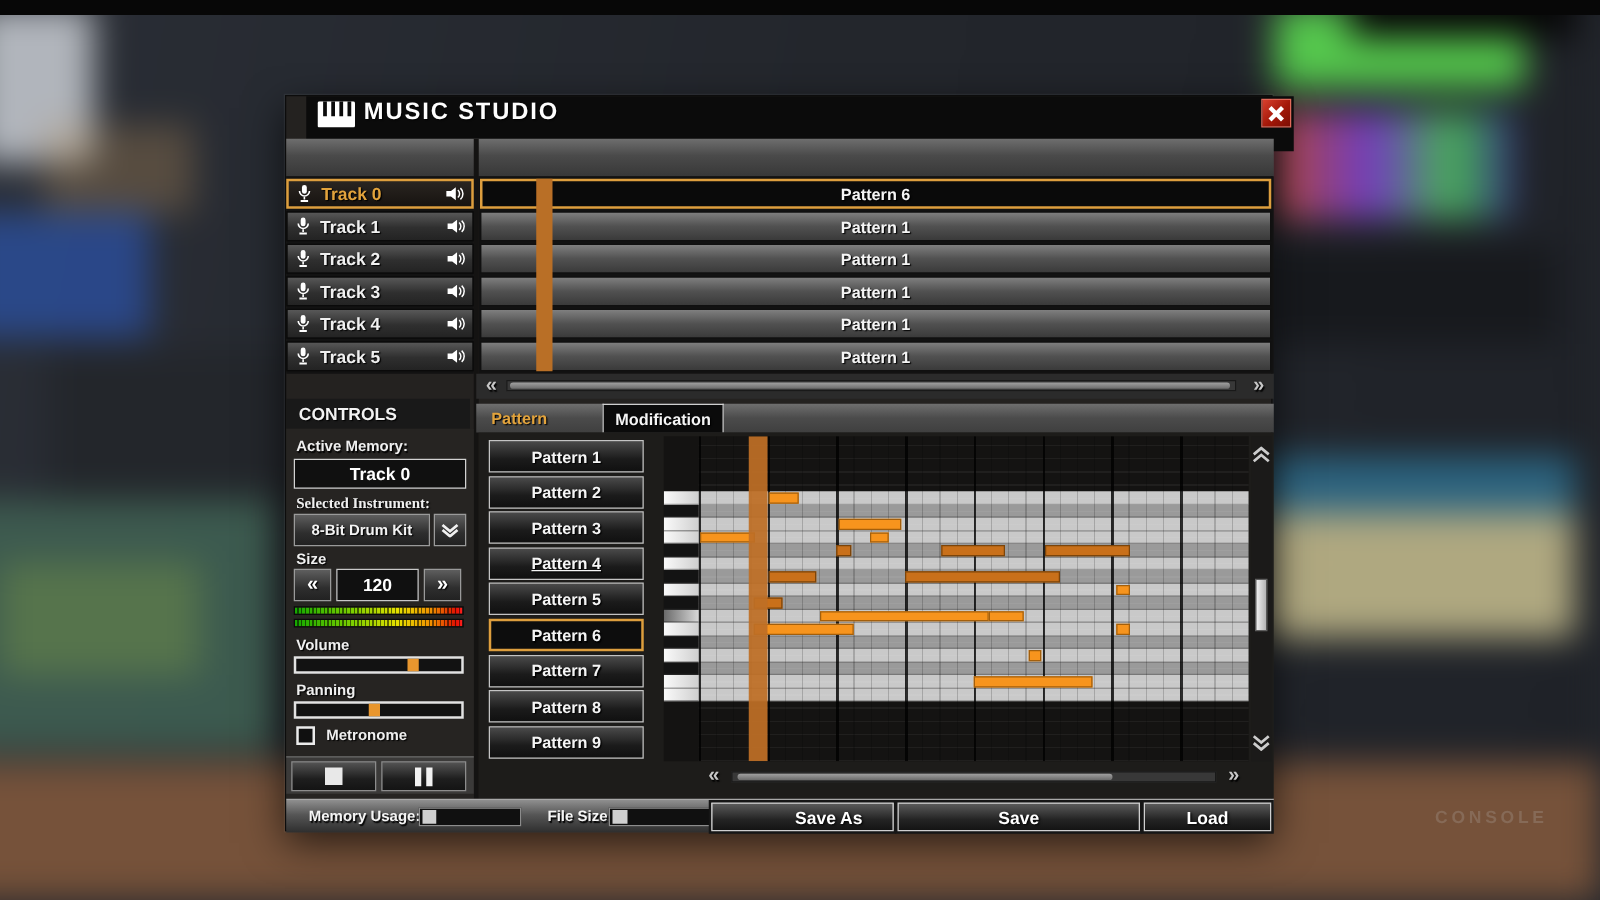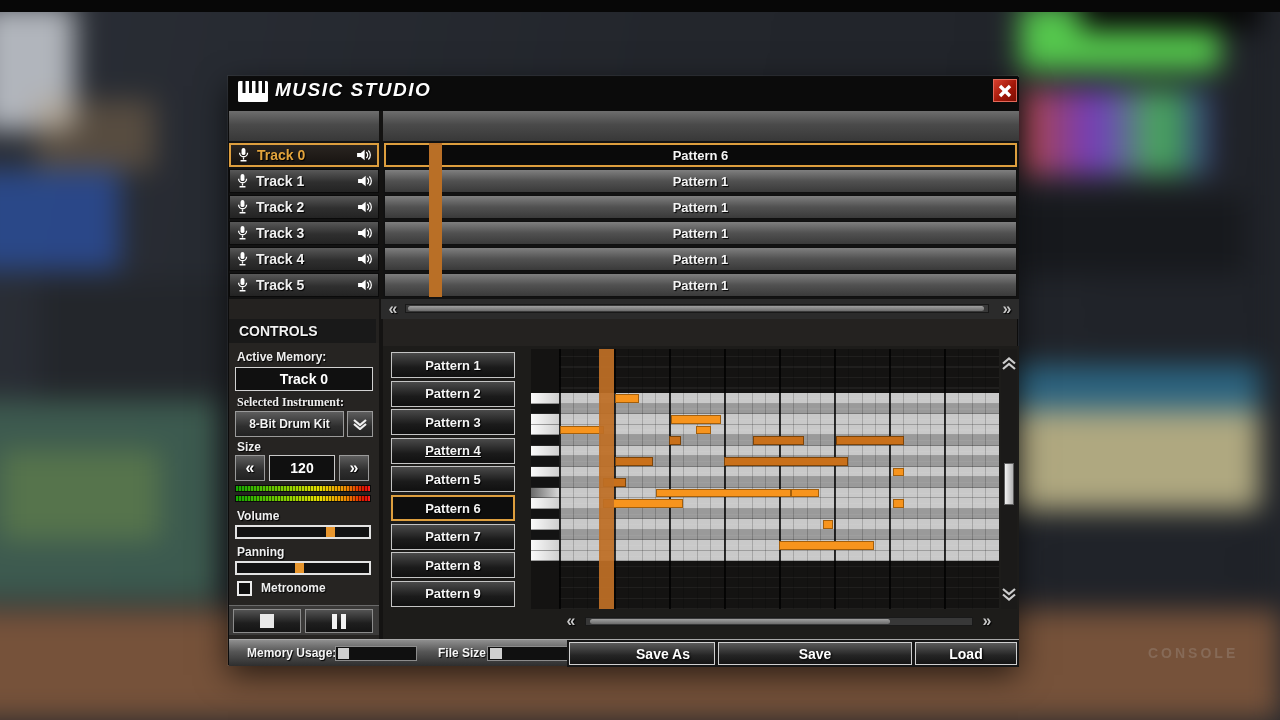--- a/index.html
+++ b/index.html
@@ -13,21 +13,21 @@
   #topstrip{position:absolute;left:0;top:0;width:1280px;height:12px;background:#070707;}
   #watermark{position:absolute;left:1148px;top:645px;color:rgba(190,190,190,.22);
     font-weight:bold;font-size:14px;letter-spacing:3px;}
 
   
   #win{position:absolute;left:228px;top:76px;width:790px;height:589px;background:#242220;
     border:1px solid #0c0c0c;box-shadow:0 0 0 1px rgba(255,255,255,.05),0 10px 30px rgba(0,0,0,.65);}
   .abs{position:absolute;}
 
   
-  #titlebar{left:0;top:0;width:790px;height:44px;background:#0b0b0b;font-style:italic;}
+  #titlebar{left:16px;top:0;width:790px;height:44px;background:#0b0b0b;}
   #apptitle{left:46px;top:2px;color:#fdfdfd;font-size:19px;font-weight:bold;letter-spacing:1.5px;
     text-shadow:1px 1px 1px #000;}
   #applogo{left:9px;top:4px;}
   #closebtn{left:764px;top:2px;width:24px;height:23px;cursor:pointer;
     background:linear-gradient(135deg,#d8402e,#a31708 55%,#7c0e04);border:1px solid #e2695a;
     display:flex;align-items:center;justify-content:center;}
 
   
   #strip1{left:0;top:34px;width:790px;height:30px;
     background:linear-gradient(180deg,#6e6e6e,#4a4a4a 45%,#383838);}
@@ -332,20 +332,24 @@
     <div class="abs" id="mplayhead"></div>
 
     <div class="abs" id="scrollA">
       <span class="sarrow" style="left:2px;">«</span>
       <div class="track">
           <div class="thumb"></div>
         </div>
       <span class="sarrow" style="left:616px;">»</span>
     </div>
 
+    <div class="abs" id="tabstrip">
+      <div id="tab-pattern">Pattern</div>
+      <div id="tab-modification">Modification</div>
+    </div>
 
     <div class="abs" id="ctrlheader">CONTROLS</div>
     <div class="abs" id="ctrlpanel">
       <span class="clabel" style="left:8px;top:7px;">Active Memory:</span>
       <div class="abs" id="activeval">Track 0</div>
       <span class="clabel" style="left:8px;top:52px;font-family:Liberation Serif, serif;">Selected Instrument:</span>
       <div class="abs" id="instbtn">8-Bit Drum Kit</div>
       <div class="abs" id="instdrop">
         <svg width="16" height="12" viewBox="0 0 16 12">
           <path d="M2 2 L8 7 L14 2" fill="none" stroke="#f0f0f0" stroke-width="2.2"></path>

